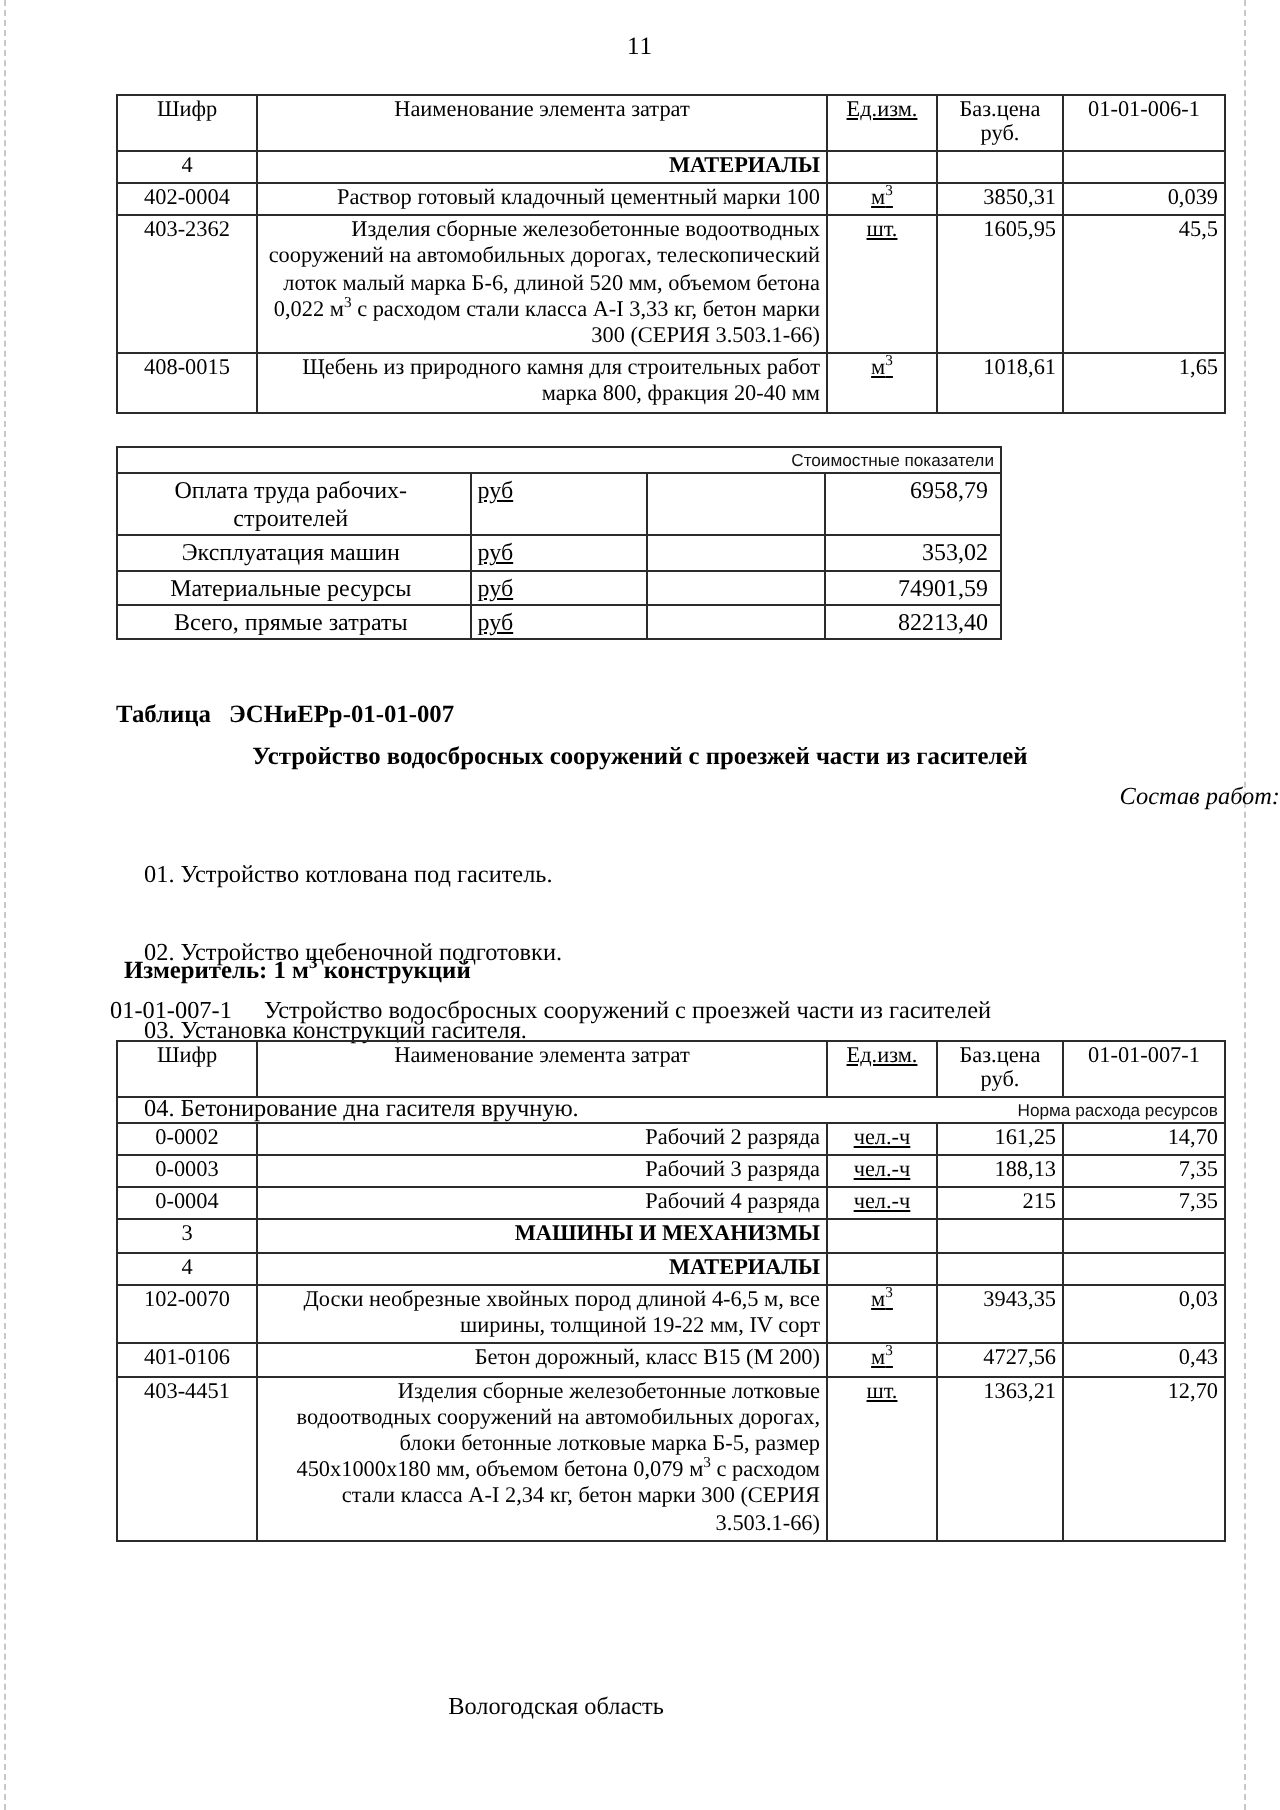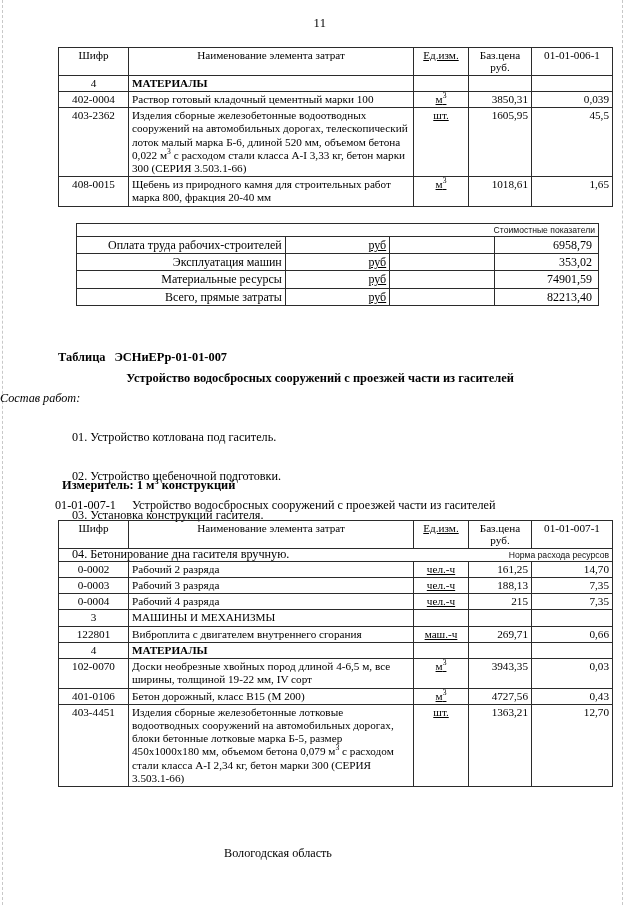--- a/index.html
+++ b/index.html
@@ -51,21 +51,21 @@
     font-size: 11.2px;
     line-height: 1.18;
   }
   table.doc td, table.doc th {
     border: 1px solid #2b2b2b;
     padding: 1px 3px;
     vertical-align: top;
     font-weight: normal;
   }
   .c-code   { width: 63px;  text-align: center; }
-  .c-name   { width: 278px; text-align: left;   }
+  .c-name   { width: 278px; text-align: right;   }
   .c-unit   { width: 48px;  text-align: center; text-decoration: underline; }
   .c-price  { width: 56px;  text-align: right; margin-left: 20px;  }
   .c-val    { width: 74px;  text-align: right;  }
 
   th.hdr {
     text-align: center;
     vertical-align: middle;
     padding: 3px 2px;
     font-size: 11.2px;
     line-height: 1.1;
@@ -76,36 +76,36 @@
 
   .band {
     font-family: "Liberation Sans", "DejaVu Sans", sans-serif;
     font-size: 8.6px;
     text-align: right;
     padding: 1px 6px 1px 3px;
     color: #111;
   }
 
   .sum td { font-weight: bold; font-size: 12px; padding: 2px 4px; }
-  .sum .lbl  { text-align: right;   padding-left: 0; }
-  .sum .unit { text-align: right; }
+  .sum .lbl  { text-align: center;   padding-left: 0; }
+  .sum .unit { text-align: left; }
   .sum .amt  { text-align: right;  padding-right: 6px; }
 
   
   #table1 {
     position: absolute;
     left: 58px;
     top: 47px;
     width: 523px;
   }
   #table1-sum {
     position: absolute;
-    left: 76px;
+    left: 58px;
     top: 223px;
-    width: 523px;
+    width: 443px;
   }
 
   
   .mid { position: absolute; left: 0; top: 0; width: 640px; }
   .tbl-caption {
     position: absolute;
     top: 350px;
     left: 58px;
     font-weight: bold;
     font-size: 12.4px;
@@ -116,21 +116,21 @@
     top: 371px;
     left: 0; width: 640px;
     text-align: center;
     font-weight: bold;
     font-size: 12.4px;
   }
   .works-label {
     position: absolute;
     top: 391px;
     left: 0; width: 640px;
-    text-align: left;
+    text-align: right;
     font-style: italic;
     font-size: 12.2px;
   }
   .work-list {
     position: absolute;
     top: 406px;
     left: 72px;
     font-size: 12.2px;
   }
   .work-list div { margin-bottom: 5.5px; margin-top: 24px; }
@@ -309,31 +309,24 @@
         </tr>
         <tr>
           <td class="c-code">0-0004</td>
           <td class="c-name">Рабочий 4 разряда</td>
           <td class="c-unit">чел.-ч</td>
           <td class="c-price">215</td>
           <td class="c-val">7,35</td>
         </tr>
         <tr class="row-group">
           <td class="c-code grp-num">3</td>
-          <td class="c-name" style="font-weight: normal; margin-top: 24px;">МАШИНЫ И МЕХАНИЗМЫ</td>
+          <td class="c-name" style="font-weight: bold; margin-top: 24px;">МАШИНЫ И МЕХАНИЗМЫ</td>
           <td class="c-unit"></td>
           <td class="c-price"></td>
           <td class="c-val"></td>
-        </tr>
-        <tr>
-          <td class="c-code">122801</td>
-          <td class="c-name">Виброплита с двигателем внутреннего сгорания</td>
-          <td class="c-unit">маш.-ч</td>
-          <td class="c-price">269,71</td>
-          <td class="c-val">0,66</td>
         </tr>
         <tr class="row-group">
           <td class="c-code grp-num">4</td>
           <td class="c-name" style="font-weight: bold;">МАТЕРИАЛЫ</td>
           <td class="c-unit"></td>
           <td class="c-price"></td>
           <td class="c-val"></td>
         </tr>
         <tr>
           <td class="c-code">102-0070</td>

